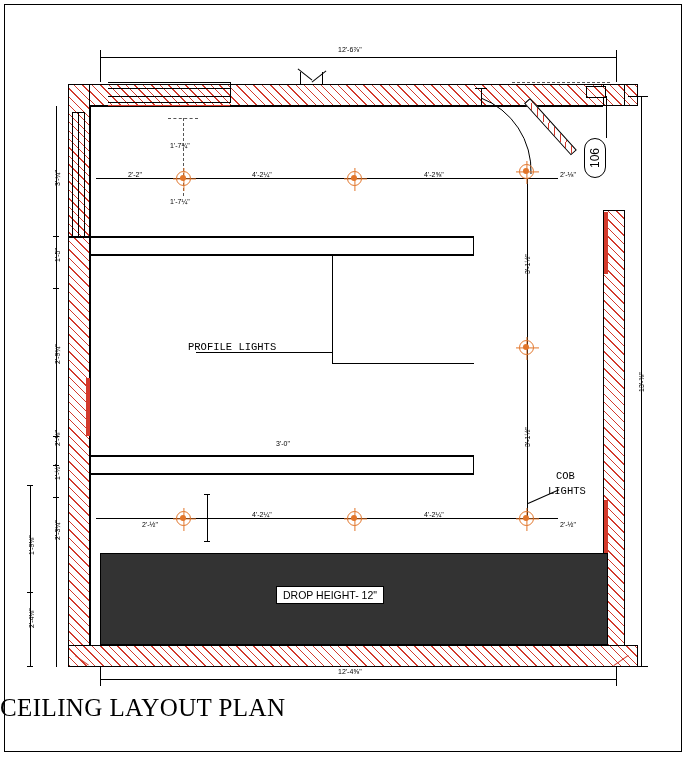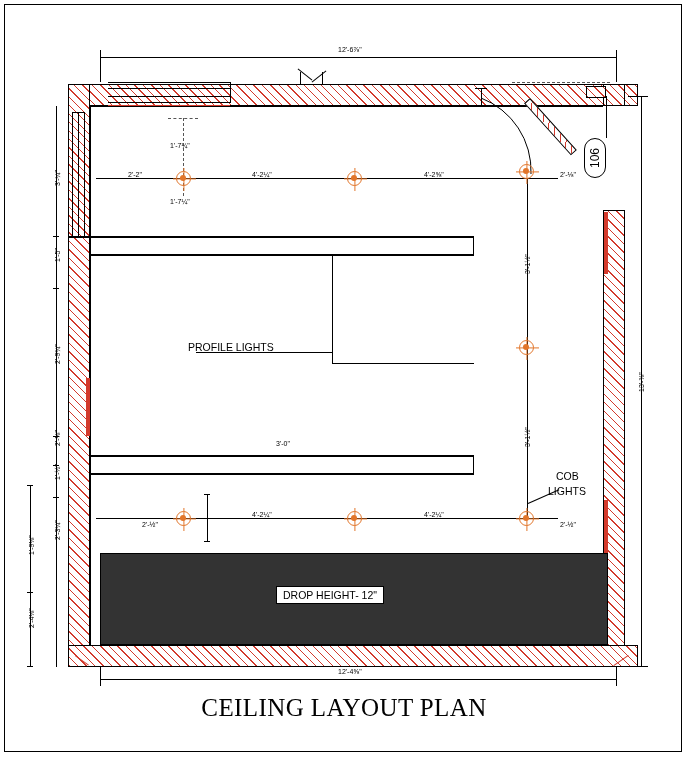--- a/index.html
+++ b/index.html
@@ -1,27 +1,27 @@
 <!DOCTYPE html>
 <html><head>
 <meta charset="utf-8">
 <style>
   html,body{margin:0;padding:0;background:#ffffff;}
   body{font-family:"Liberation Sans", sans-serif;}
   #sheet{position:relative;width:688px;height:758px;background:#ffffff;overflow:hidden;}
   .frame{position:absolute;left:4px;top:4px;width:678px;height:748px;border:1px solid #000;box-sizing:border-box;}
-  .title{position:absolute;left:0;width:688px;text-align:center;font-family:"Liberation Serif", serif;font-size:25px;letter-spacing:.4px;color:#000;}
+  .title{position:absolute;left:0;width:688px;font-family:"Liberation Serif", serif;font-size:25px;letter-spacing:.4px;color:#000;}
   
   .ln{position:absolute;background:#000;}
   .lnr{position:absolute;background:#d33a2c;}
   .thin{height:1px;}
   .vthin{width:1px;}
   .dim{position:absolute;font-size:7px;color:#000;font-family:"Liberation Sans",sans-serif;white-space:nowrap;}
   .dimv{position:absolute;font-size:7px;color:#000;white-space:nowrap;transform-origin:left top;}
-  .lbl{position:absolute;font-size:10.5px;color:#000;font-family:Liberation Sans, sans-serif;white-space:nowrap;}
+  .lbl{position:absolute;font-size:10.5px;color:#000;font-family:Liberation Mono, monospace;white-space:nowrap;}
   .boxlbl{position:absolute;font-size:10.5px;color:#000;border:1px solid #000;background:#fff;padding:2px 6px;white-space:nowrap;}
   
   .wall{position:absolute;border:1px solid #000;box-sizing:border-box;
         background-image:repeating-linear-gradient(45deg, #d33a2c 0 1px, rgba(0,0,0,0) 1px 6px);
         background-color:#fff;}
   .dark{position:absolute;background:#333333;border:1px solid #000;box-sizing:border-box;}
   
   .cob{position:absolute;width:15px;height:15px;border:1.4px solid #e2762b;border-radius:50%;box-sizing:border-box;}
   .cob:before{content:"";position:absolute;left:50%;top:-4px;width:1.2px;height:23px;background:#e2762b;transform:translateX(-50%);}
   .cob:after{content:"";position:absolute;top:50%;left:-4px;height:1.2px;width:23px;background:#e2762b;transform:translateY(-50%);}

